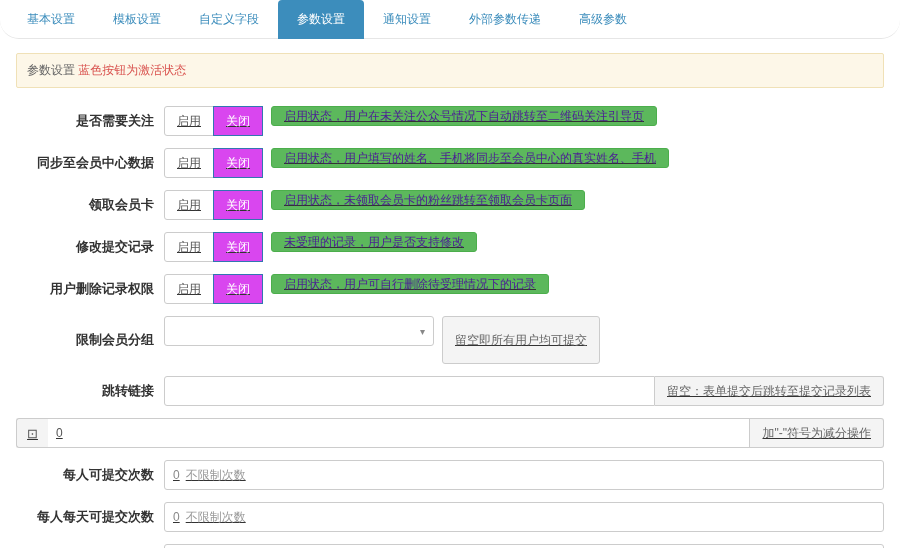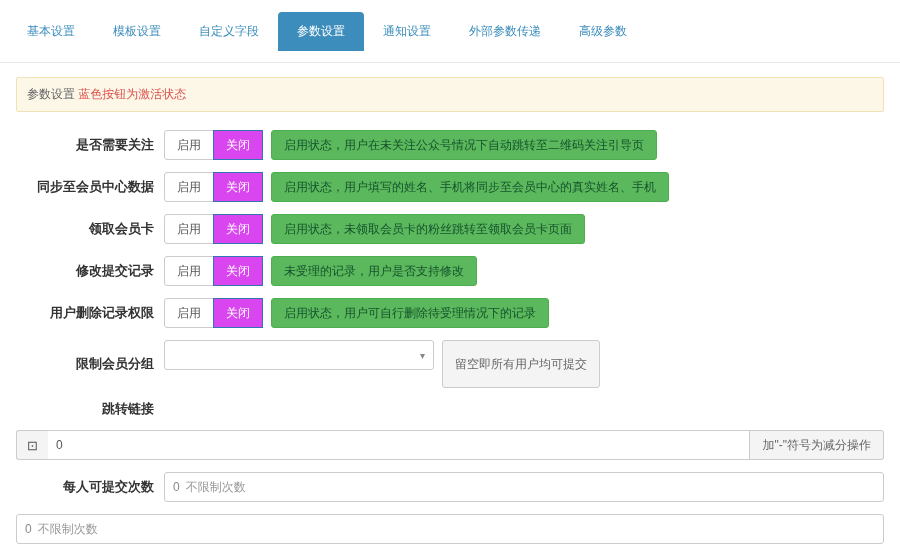--- a/index.html
+++ b/index.html
@@ -6,21 +6,22 @@
   body {
     font-family: "Microsoft YaHei", Arial, sans-serif;
     font-size: 12px;
     color: #333;
     background: #fff;
     width: 900px;
   }
   .tabs {
     display: flex;
     border-bottom: 1px solid #e6e6e6;
-    padding: 12px 8px;
+    padding: 0 8px;
+    border-radius: 19px;
   }
   .tab {
     padding: 10px 18px;
     color: #3c8dbc;
     cursor: pointer;
     border: 1px solid transparent;
     margin-bottom: -1px;
   }
   .tab.active {
     background: #3c8dbc;
@@ -50,20 +51,21 @@
     padding-right: 10px;
     font-weight: bold;
     color: #333;
     font-size: 13px;
     flex-shrink: 0;
   }
   .ctrl {
     display: flex;
     align-items: stretch;
     flex: 1;
+    text-decoration: underline;
   }
   .btn {
     display: inline-flex;
     align-items: center;
     justify-content: center;
     height: 30px;
     padding: 0 12px;
     border: 1px solid #ccc;
     background: #fff;
     color: #555;
@@ -74,23 +76,23 @@
   .btn:last-child { border-radius: 0 3px 3px 0; }
   .btn + .btn { margin-left: -1px; }
   .btn.active {
     background: #d946ef;
     border-color: #3276b1;
     color: #fff;
   }
   .hint-green {
     margin-left: 8px;
     background: #5cb85c;
-    color: #14532d;
+    color: #4c1d95;
     border: 1px solid #4cae4c;
-    height: 30px;
+    height: 20px;
     display: inline-flex;
     align-items: center;
     padding: 0 12px;
     border-radius: 3px;
   }
   .input {
     height: 30px;
     border: 1px solid #ccc;
     border-radius: 3px;
     padding: 0 8px;
@@ -245,20 +247,26 @@
   <div class="row">
     <div class="label">限制会员分组</div>
     <div class="ctrl">
       <div class="select"></div>
       <div class="select-hint">留空即所有用户均可提交</div>
     </div>
   </div>
 
   <div class="row">
     <div class="label">跳转链接</div>
+    <div class="ctrl">
+      <div class="input-group">
+        <input class="input" style="">
+        <div class="input-addon">留空：表单提交后跳转至提交记录列表</div>
+      </div>
+    </div>
   </div>
 
   <div class="row">
     <div class="ctrl">
       <div class="input-group">
         <div class="input-addon left icon-box">⊡</div>
         <input class="input" value="0" style="">
         <div class="input-addon">加"-"符号为减分操作</div>
       </div>
     </div>
@@ -268,20 +276,21 @@
     <div class="label">每人可提交次数</div>
     <div class="ctrl">
       <div class="input-0">
         <span class="zero">0</span>
         <span class="ph">不限制次数</span>
       </div>
     </div>
   </div>
 
   <div class="row">
+    <div class="label">每人每天可提交次数</div>
     <div class="ctrl">
       <div class="input-0">
         <span class="zero">0</span>
         <span class="ph">不限制次数</span>
       </div>
     </div>
   </div>
 
   <div class="row">
     <div class="label">提交总次数</div>

